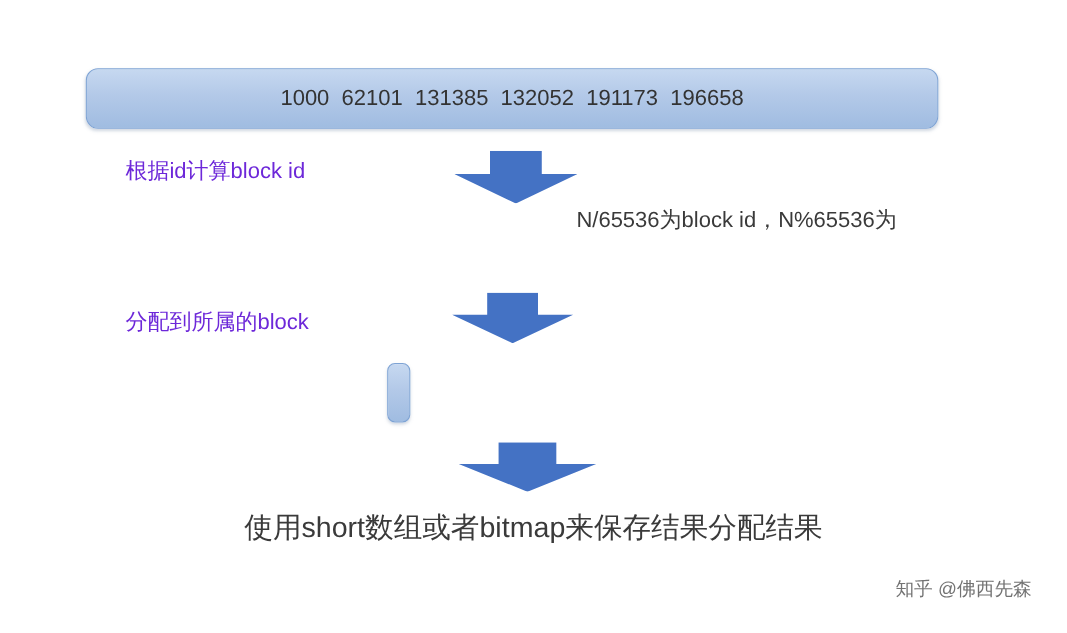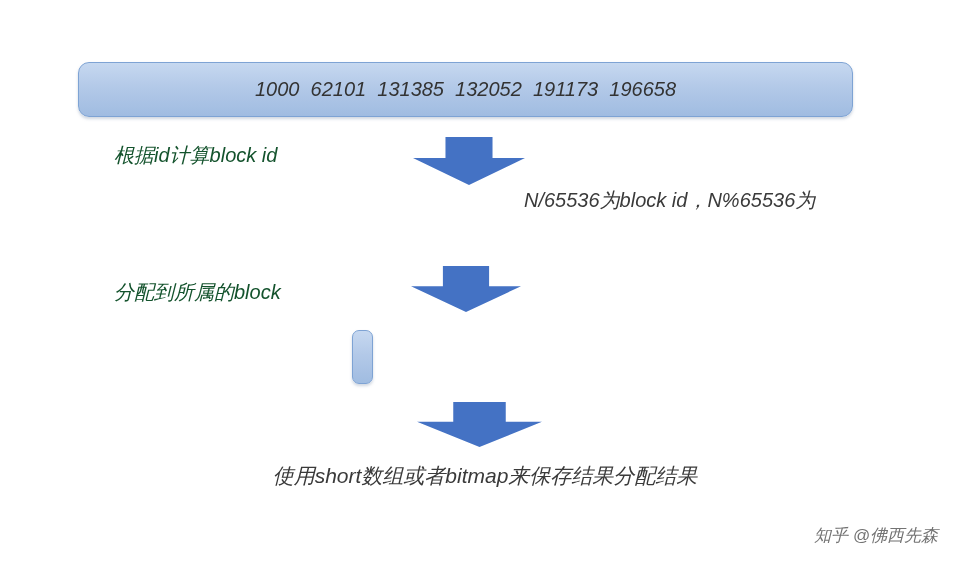--- a/index.html
+++ b/index.html
@@ -1,15 +1,15 @@
 <!DOCTYPE html>
 <html><head>
 <meta charset="utf-8">
 <style>
-  * { margin: 0; padding: 0; box-sizing: border-box; font-style: italic; }
+  * { margin: 0; padding: 0; box-sizing: border-box; }
   html, body { background: #ffffff; }
   body { font-family: "Liberation Sans", "DejaVu Sans", sans-serif; }
 
   .canvas {
     position: relative;
     width: 970px;
     height: 575px;
     background: #ffffff;
     overflow: hidden;
   }
@@ -23,21 +23,21 @@
     display: flex;
     align-items: center;
     justify-content: center;
     color: #333333;
     font-size: 20px;
     white-space: pre;
   }
 
   .label-text {
     position: absolute;
-    color: #14532d;
+    color: #6d28d9;
     font-size: 20px;
     white-space: pre;
   }
 
   .note-text {
     position: absolute;
     color: #3a3a3a;
     font-size: 20px;
     line-height: 30px;
     white-space: pre;
@@ -48,21 +48,21 @@
     background: #4472c4;
     clip-path: polygon(29% 0, 71% 0, 71% 44%, 100% 44%, 50% 100%, 0 44%, 29% 44%);
   }
 
   .caption {
     position: absolute;
     left: 0;
     right: 0;
     text-align: center;
     color: #3a3a3a;
-    font-size: 21px;
+    font-size: 26px;
     white-space: pre;
   }
 
   .watermark {
     position: absolute;
     color: #737373;
     font-size: 17px;
     text-shadow: 1px 1px 0 #ffffff;
     white-space: pre;
   }

